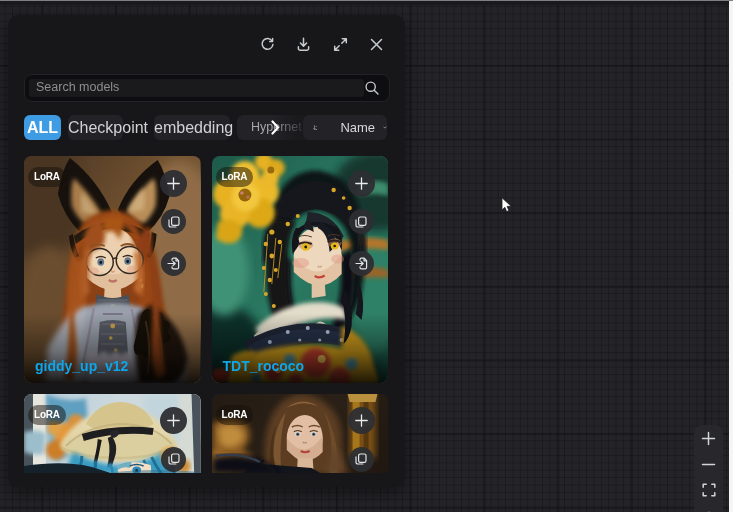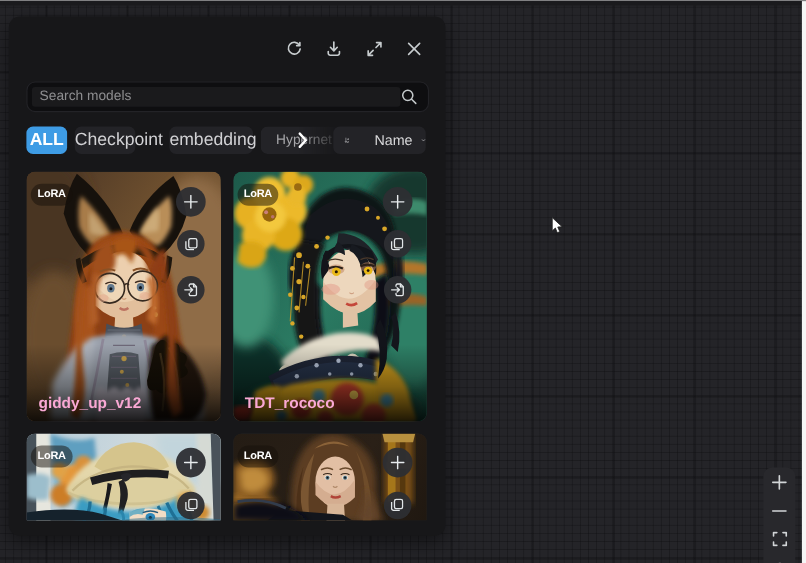--- a/index.html
+++ b/index.html
@@ -47,21 +47,21 @@
 
   .cards{position:absolute;left:16px;top:141.5px;width:365px;height:317px;overflow:hidden;}
   .card{position:absolute;width:176.5px;height:227px;border-radius:8px;overflow:hidden;background:#222;}
   .card svg.art{position:absolute;left:0;top:0;width:100%;height:100%;}
   .badge{position:absolute;left:4px;top:11px;height:20px;padding:0 6px;border-radius:10px;
     background:rgba(22,16,10,0.5);color:#fff;font-size:10px;font-weight:bold;line-height:20px;letter-spacing:-0.2px;}
   .cbtn{position:absolute;border-radius:50%;background:rgba(45,46,51,0.95);display:flex;
     align-items:center;justify-content:center;}
   .titlegrad{position:absolute;left:0;bottom:0;width:100%;height:70px;
     background:linear-gradient(to bottom,rgba(0,0,0,0) 0%,rgba(0,0,0,0.38) 55%,rgba(0,0,0,0.85) 100%);}
-  .ctitle{position:absolute;left:11px;bottom:9px;color:#f9a8d4;font-size:14px;font-weight:bold;}
+  .ctitle{position:absolute;left:11px;bottom:9px;color:#0ea5e9;font-size:14px;font-weight:bold;}
 
   .ztool{position:absolute;left:694px;top:425px;width:29px;height:87px;background:#28282c;
     border-radius:8px 8px 0 0;z-index:20;}
   .ztool .zi{position:absolute;left:0;width:29px;display:flex;justify-content:center;}
 
   .cursor{position:absolute;left:501px;top:197px;z-index:50;}
 </style>
 </head>
 <body>
 <div class="canvas"></div>

